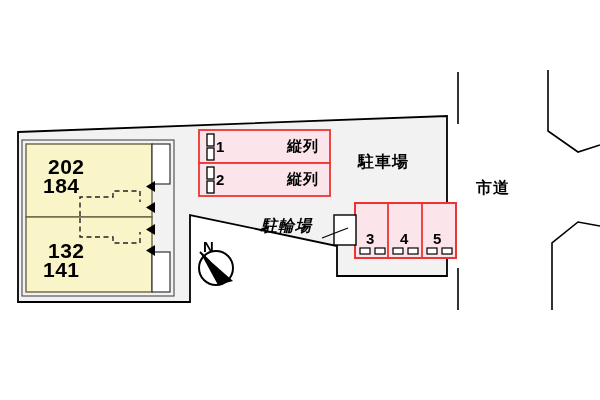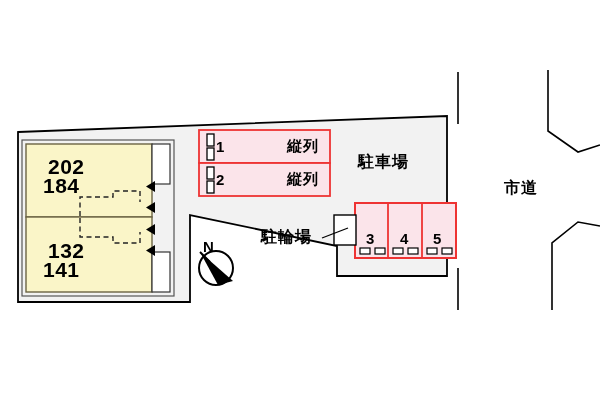--- a/index.html
+++ b/index.html
@@ -159,19 +159,19 @@
 
   <div class="lbl lbl-stall-no" style="left:216px; top:172px;">2</div>
   <div class="lbl lbl-row-jp" style="left:262px; top:172px;">縦列</div>
 
   <div class="lbl lbl-jp" style="left:358px; top:154px;text-align:right;">駐車場</div>
 
   <div class="lbl lbl-stall-no" style="left:366px; top:231px;">3</div>
   <div class="lbl lbl-stall-no" style="left:400px; top:231px;">4</div>
   <div class="lbl lbl-stall-no" style="left:433px; top:231px;">5</div>
 
-  <div class="lbl lbl-jp" style="left:261px; top:229px;">駐輪場</div>
+  <div class="lbl lbl-jp" style="left:261px; top:218px;font-style:italic;">駐輪場</div>
 
-  <div class="lbl lbl-jp" style="left:504px; top:180px;text-align:center;">市道</div>
+  <div class="lbl lbl-jp" style="left:476px; top:180px;text-align:center;">市道</div>
 
   <div class="lbl lbl-compass-n" style="left:203px; top:239px;">N</div>
 
 </div>
 
 </body></html>

